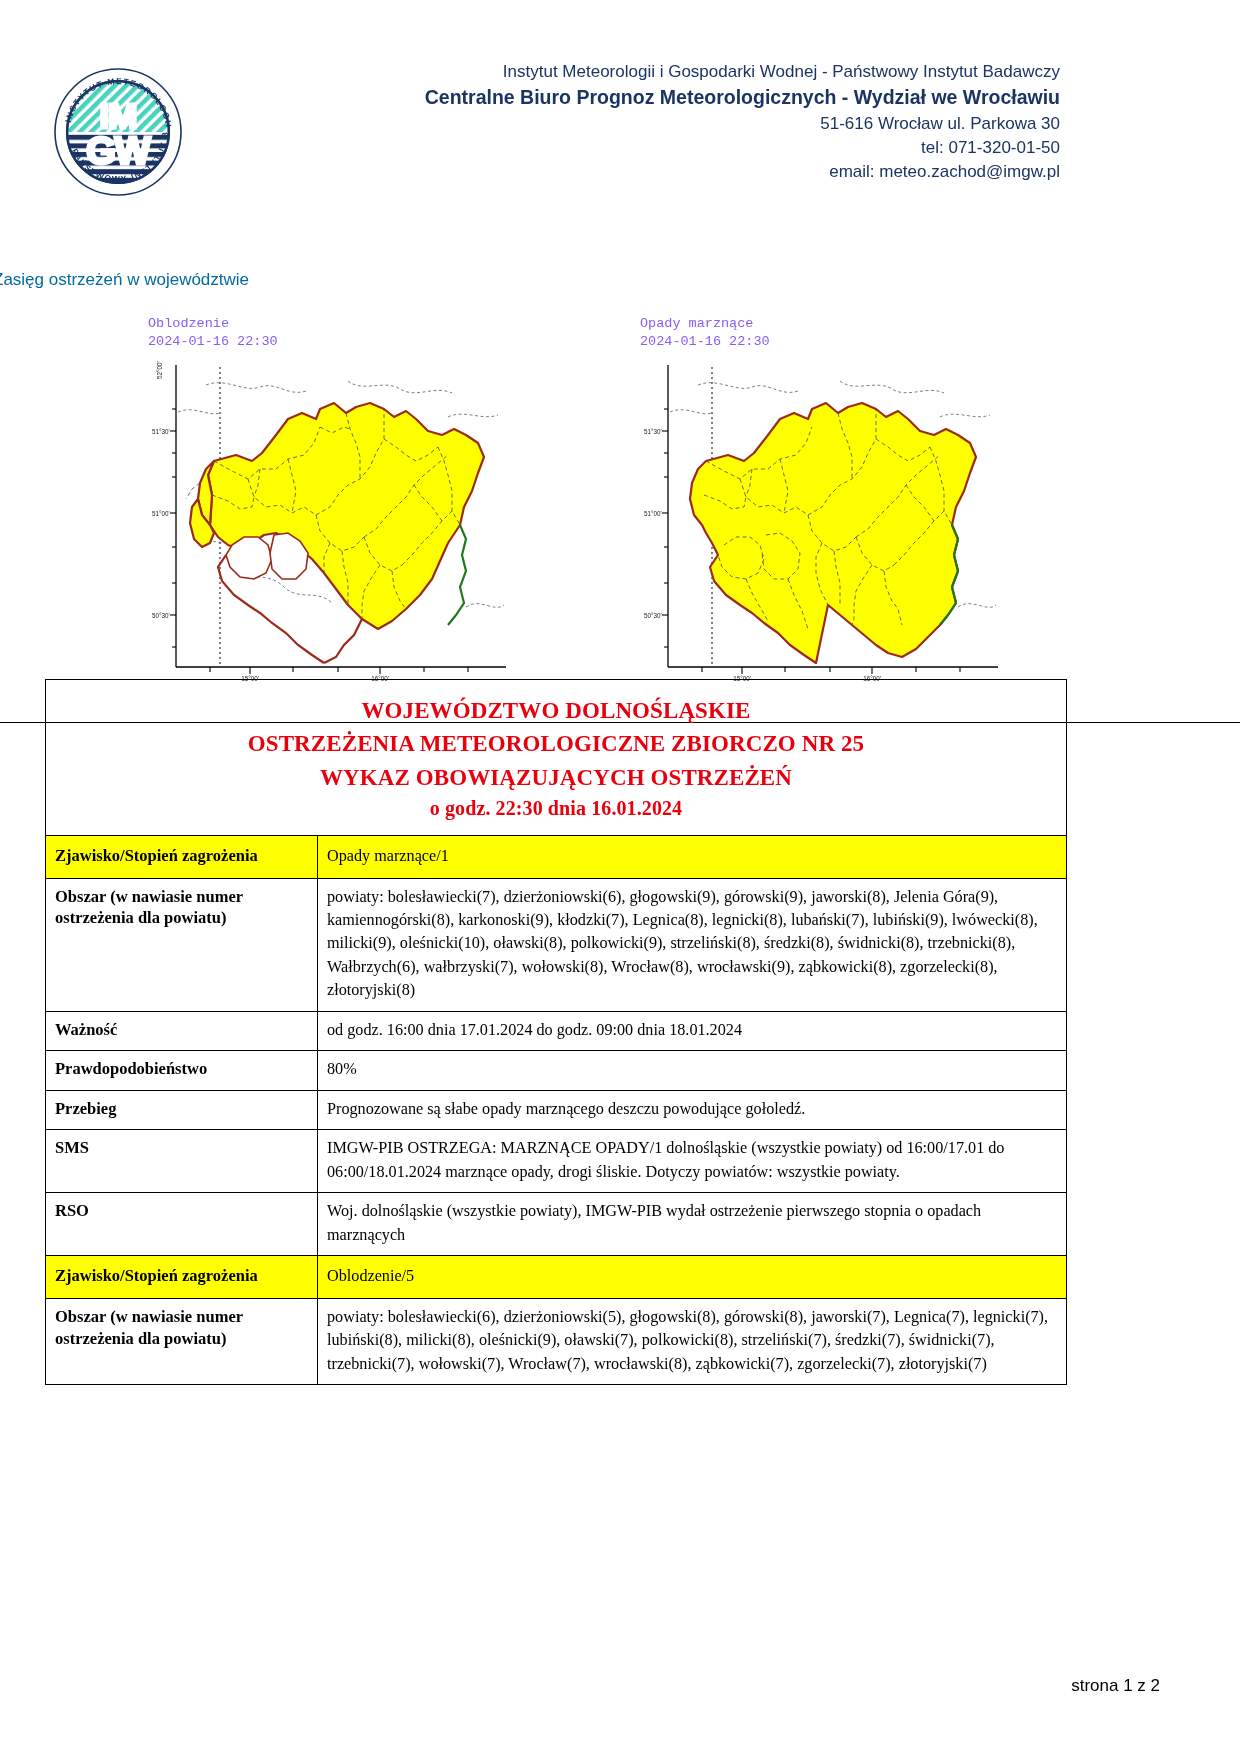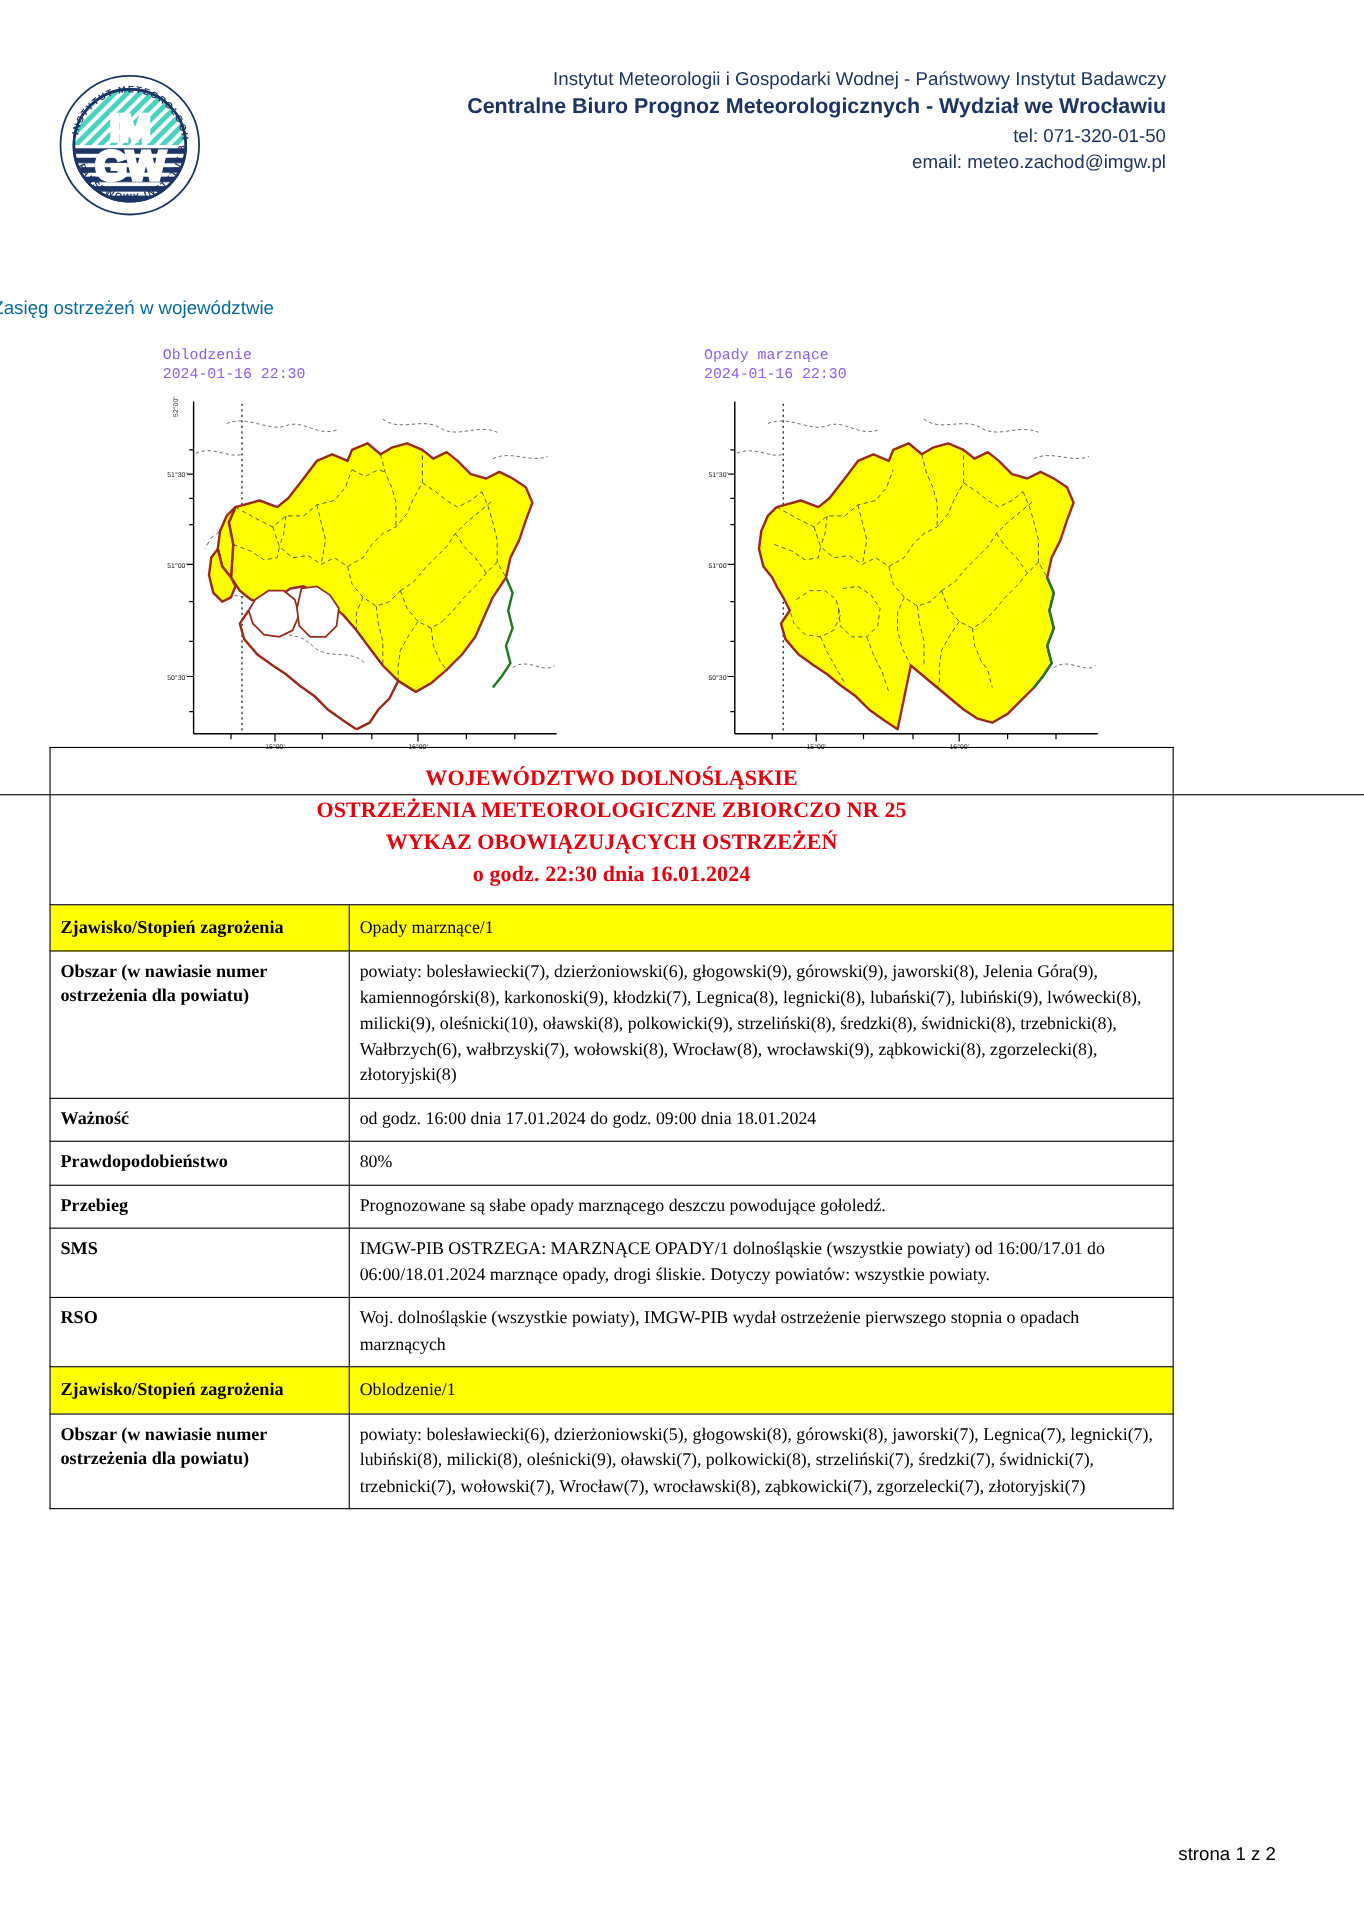--- a/index.html
+++ b/index.html
@@ -81,21 +81,21 @@
     padding: 7px 9px 8px 9px;
   }
   .title-cell {
     text-align: center;
     padding: 14px 10px 12px 10px !important;
     border-bottom: 1.1px solid #000;
   }
   .title-cell .t {
     color: #e8000d;
     font-weight: bold;
-    font-size: 20px;
+    font-size: 23px;
     line-height: 1.45;
     letter-spacing: 0.1px;
   }
   .title-cell .t4 { font-size: 20px; }
 
   .lbl {
     width: 272px;
     font-weight: bold;
     font-size: 16.5px;
     line-height: 1.33;
@@ -156,20 +156,21 @@
         <textPath href="#arcBot" startOffset="12%">PAŃSTWOWY INSTYTUT BADAWCZY</textPath>
       </text>
       <text x="66" y="62" text-anchor="middle" font-family="Liberation Sans, sans-serif" font-size="35" font-weight="bold" fill="#ffffff" stroke="#ffffff" stroke-width="3.2" paint-order="stroke" letter-spacing="-1">IM</text>
       <text x="66" y="98" text-anchor="middle" font-family="Liberation Sans, sans-serif" font-size="38" font-weight="bold" fill="#ffffff" stroke="#ffffff" stroke-width="3.2" paint-order="stroke" letter-spacing="-1">GW</text>
     </svg>
   </div>
 
   <div class="header-text">
     <div class="hdr-line">Instytut Meteorologii i Gospodarki Wodnej - Państwowy Instytut Badawczy</div>
     <div class="hdr-line bold">Centralne Biuro Prognoz Meteorologicznych - Wydział we Wrocławiu</div>
+    <div class="hdr-line">51-616 Wrocław ul. Parkowa 30</div>
     <div class="hdr-line">tel: 071-320-01-50</div>
     <div class="hdr-line">email: meteo.zachod@imgw.pl</div>
   </div>
 </div>
 
 <div class="maps-title">
   <span>Zasięg ostrzeżeń  w województwie</span>
 </div>
 
 <div class="map-block left">
@@ -404,21 +405,21 @@
       <td class="lbl">SMS</td>
       <td class="val">IMGW-PIB OSTRZEGA: MARZNĄCE OPADY/1 dolnośląskie  (wszystkie powiaty) od 16:00/17.01 do 06:00/18.01.2024 marznące opady, drogi śliskie.  Dotyczy powiatów: wszystkie powiaty.</td>
     </tr>
     <tr>
       <td class="lbl">RSO</td>
       <td class="val">Woj. dolnośląskie  (wszystkie powiaty), IMGW-PIB wydał ostrzeżenie pierwszego stopnia o opadach marznących</td>
     </tr>
 
     <tr class="yellow">
       <td class="lbl">Zjawisko/Stopień zagrożenia</td>
-      <td class="val">Oblodzenie/1</td>
+      <td class="val">Oblodzenie/5</td>
     </tr>
     <tr>
       <td class="lbl">Obszar (w nawiasie numer ostrzeżenia dla powiatu)</td>
       <td class="val">powiaty: bolesławiecki(6), dzierżoniowski(5), głogowski(8), górowski(8), jaworski(7), Legnica(7), legnicki(7), lubiński(8), milicki(8), oleśnicki(9),  oławski(7), polkowicki(8), strzeliński(7), średzki(7),  świdnicki(7),  trzebnicki(7), wołowski(7), Wrocław(7), wrocławski(8), ząbkowicki(7), zgorzelecki(7), złotoryjski(7)</td>
     </tr>
   </tbody>
 </table>
 
 <div class="footer">
   <span>strona 1 z 2</span>

